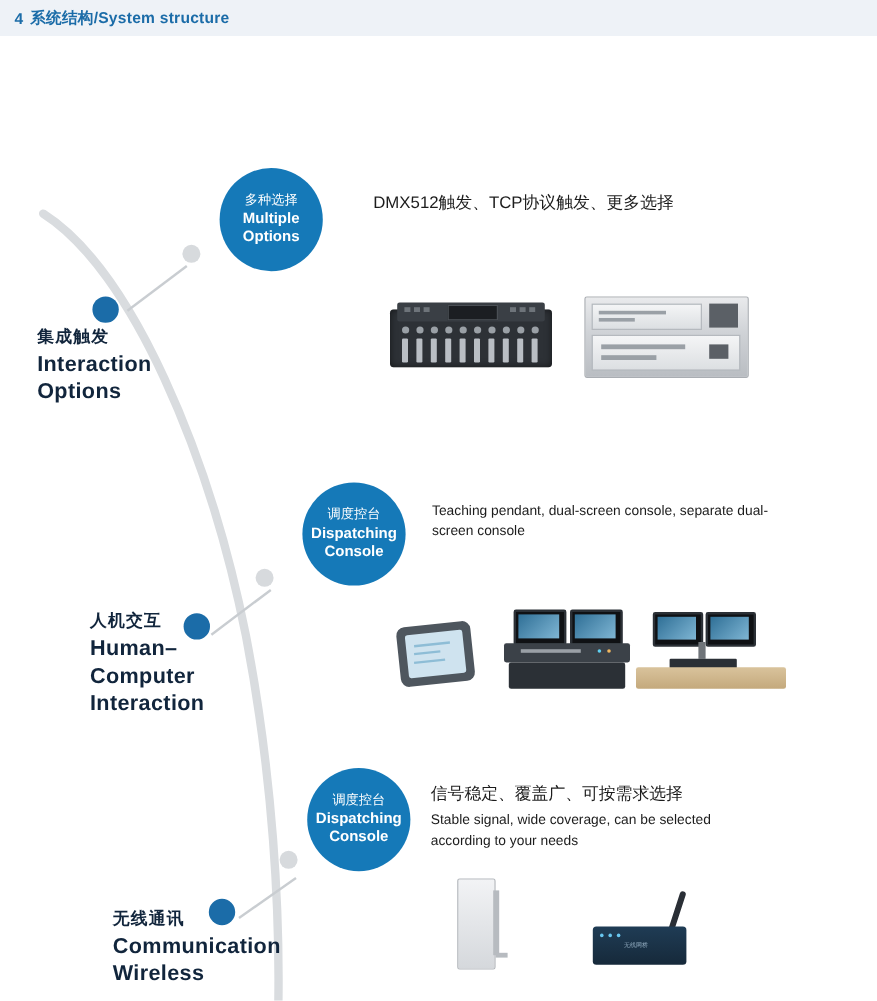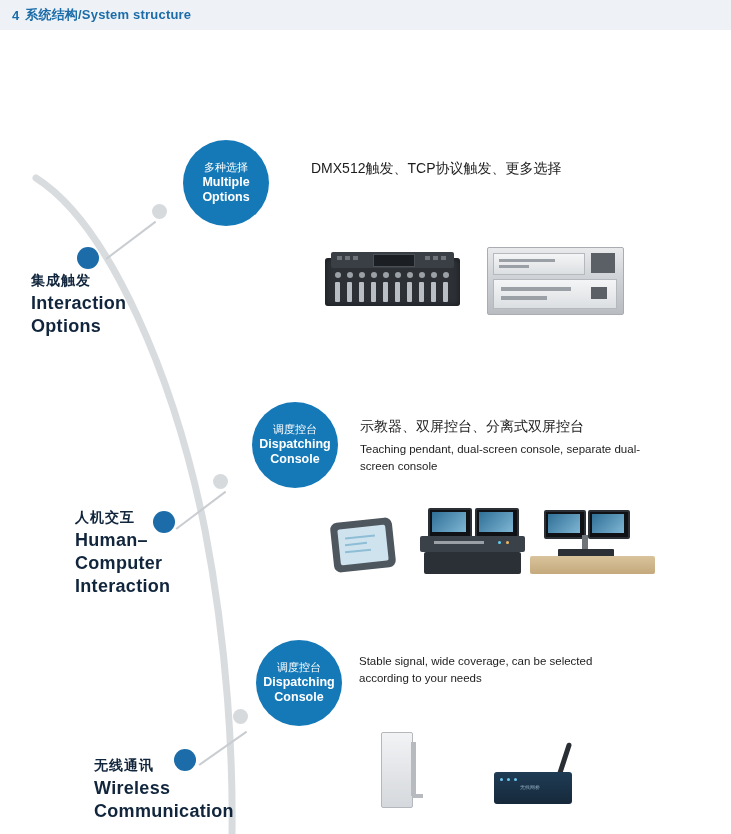--- a/index.html
+++ b/index.html
@@ -369,21 +369,20 @@
     <span class="en">Console</span>
   </div>
 
   <div class="stage-label" style="left:75px; top:509px;">
     <div class="cn">人机交互</div>
     <div class="en">Human–Computer</div>
     <div class="en">Interaction</div>
   </div>
 
   <div class="desc" style="left:360px; top:418px; width:285px;">
-    <div class="cn">示教器、双屏控台、分离式双屏控台</div>
     <div class="en">Teaching pendant, dual-screen console, separate dual- screen console</div>
   </div>
 
   <div class="device" style="left:330px; top:518px; width:68px; height:58px;">
     <div class="tablet" style="left:2px; top:2px; width:62px; height:50px; transform:rotate(-6deg);"></div>
     <div class="tablet-screen" style="left:9px; top:9px; width:48px; height:36px; transform:rotate(-6deg);"></div>
     <div class="tablet-line" style="left:15px; top:18px; width:30px; transform:rotate(-6deg);"></div>
     <div class="tablet-line" style="left:15px; top:25px; width:22px; transform:rotate(-6deg);"></div>
     <div class="tablet-line" style="left:15px; top:32px; width:26px; transform:rotate(-6deg);"></div>
   </div>
@@ -422,25 +421,26 @@
   <div class="dot dot-big" style="left:174px; top:749px;"></div>
 
   <div class="badge" style="left:256px; top:640px; width:86px; height:86px;">
     <span class="cn">调度控台</span>
     <span class="en">Dispatching</span>
     <span class="en">Console</span>
   </div>
 
   <div class="stage-label" style="left:94px; top:757px;">
     <div class="cn">无线通讯</div>
+    <div class="en">Communication</div>
     <div class="en">Wireless</div>
-    <div class="en">Communication</div>
   </div>
 
   <div class="desc" style="left:359px; top:653px; width:270px;">
+    <div class="cn">信号稳定、覆盖广、可按需求选择</div>
     <div class="en">Stable signal, wide coverage, can be selected according to your needs</div>
   </div>
 
   <div class="device" style="left:375px; top:732px; width:52px; height:86px;">
     <div class="panel-ant" style="left:6px; top:0; width:30px; height:74px;"></div>
     <div class="ant-bracket" style="left:36px; top:10px; width:5px; height:54px;"></div>
     <div class="ant-bracket" style="left:38px; top:62px; width:10px; height:4px;"></div>
   </div>
 
   <div class="device" style="left:490px; top:742px; width:110px; height:66px;">

